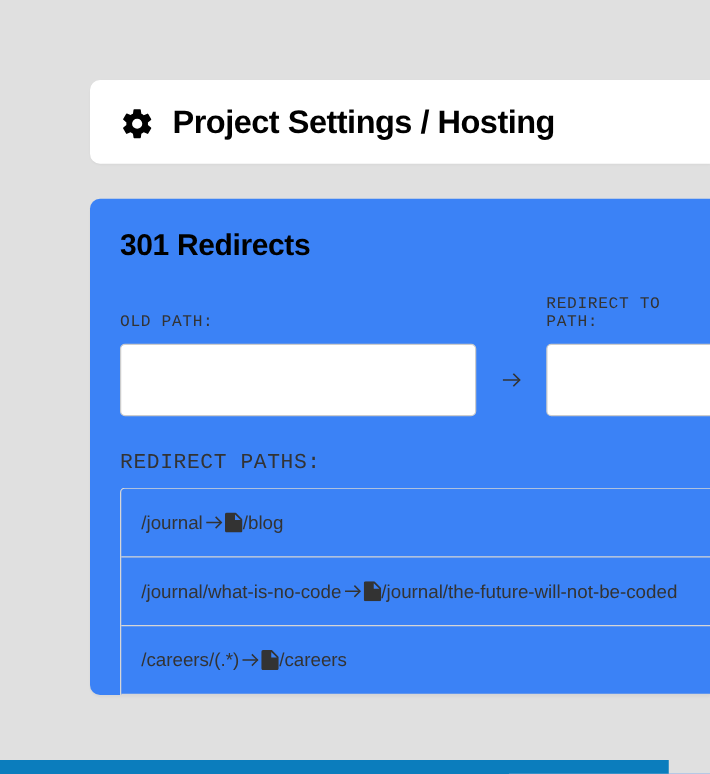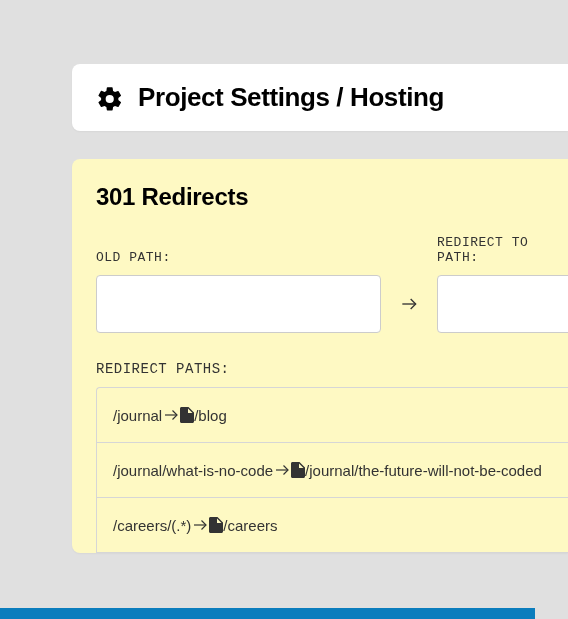--- a/index.html
+++ b/index.html
@@ -30,21 +30,21 @@
     color: #000;
     letter-spacing: -0.4px;
   }
   .gear-svg {
     width: 28px;
     height: 28px;
     fill: #000;
     flex-shrink: 0;
   }
   .main-card {
-    background: #fef9c3;
+    background: #3b82f6;
     border-radius: 8px 0 0 8px;
     padding: 24px 0 0 24px;
     box-shadow: 0 1px 2px rgba(0,0,0,0.04);
   }
   .section-title {
     font-size: 24px;
     font-weight: 700;
     color: #000;
     margin-bottom: 24px;
     letter-spacing: -0.3px;
@@ -87,21 +87,21 @@
   }
   .arrow-svg {
     width: 20px;
     height: 20px;
     stroke: #333;
     stroke-width: 1.6;
     fill: none;
   }
   .list-label {
     font-family: "Courier New", ui-monospace, monospace;
-    font-size: 14px;
+    font-size: 17px;
     letter-spacing: 0.5px;
     color: #333;
     margin-bottom: 10px;
     font-weight: 500;
   }
   .redirect-list {
     border: 1px solid #d6d6d6;
     border-bottom: none;
     border-right: none;
     border-radius: 4px 0 0 0;

